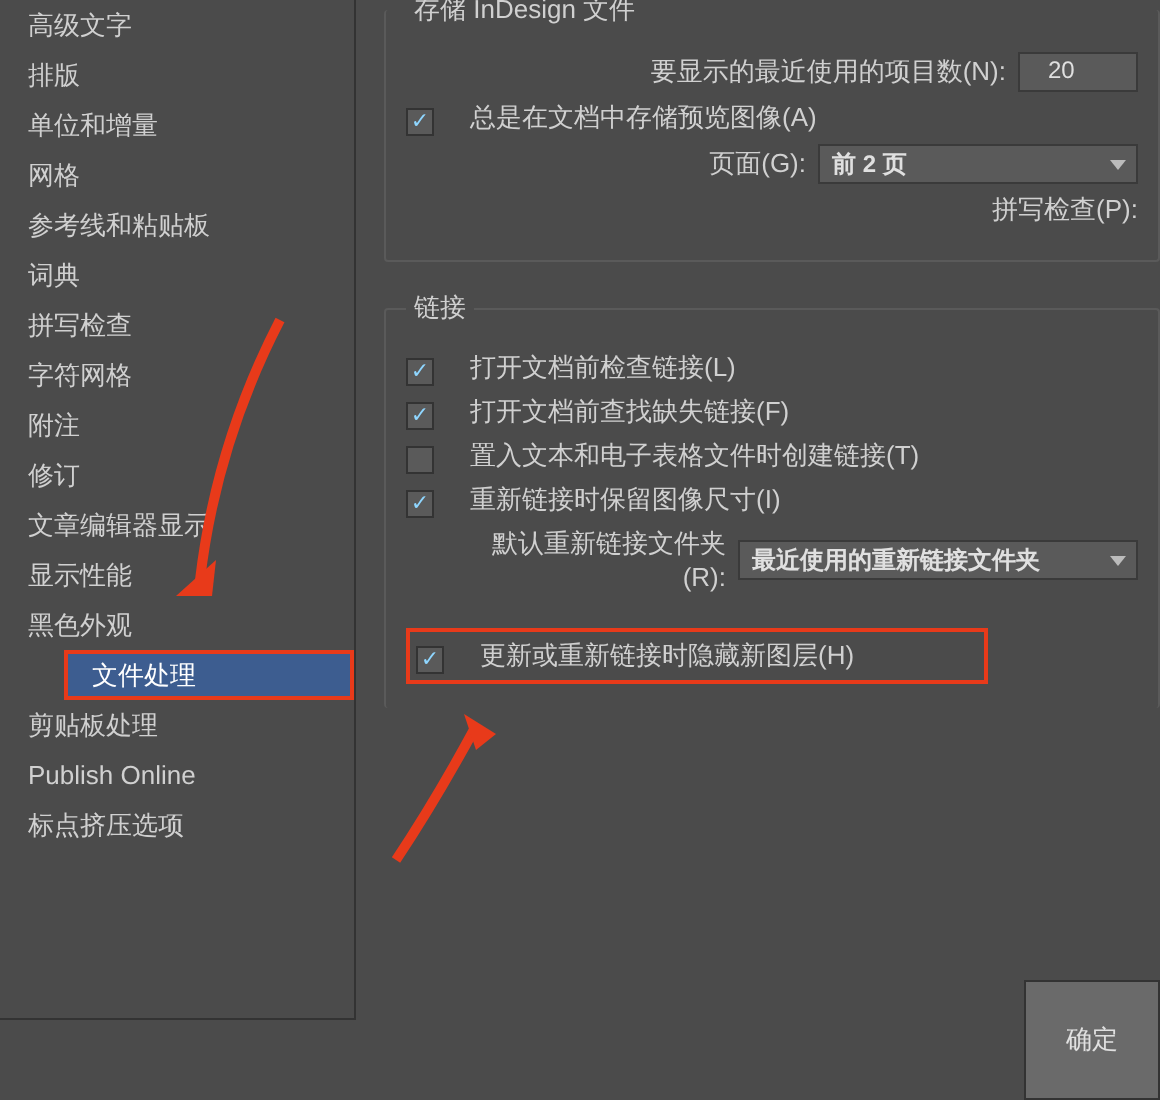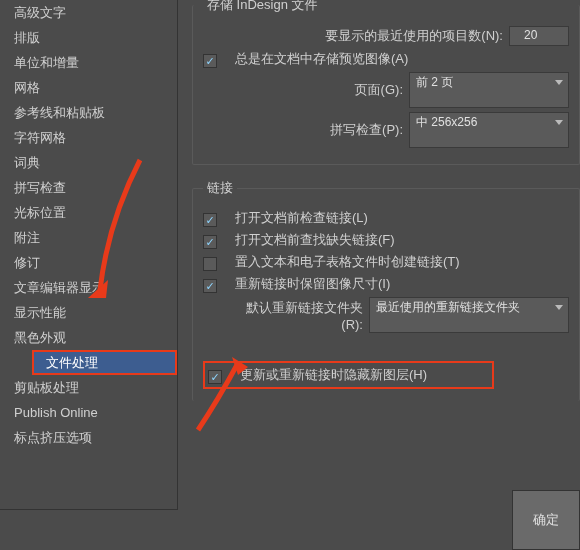--- a/index.html
+++ b/index.html
@@ -72,23 +72,24 @@
   font-size: 12px;
   height: 20px;
   width: 60px;
 }
 .select {
   background: #5a5a5a;
   border: 1px solid #3a3a3a;
   color: #e0e0e0;
   padding: 1px 18px 14px 6px;
   font-size: 12px;
-  height: 36px;
+  height: 20px;
   min-width: 120px;
   position: relative;
+  font-weight: bold;
 }
 .select::after {
   content: "";
   position: absolute;
   right: 5px;
   top: 7px;
   border-left: 4px solid transparent;
   border-right: 4px solid transparent;
   border-top: 5px solid #bbb;
 }
@@ -113,21 +114,21 @@
 .cb.checked::after {
   content: "✓";
   color: #8fd6ff;
   font-size: 11px;
   line-height: 1;
 }
 .highlight-box {
   border: 2px solid #e83a1a;
   padding: 3px 65px 3px 3px;
   display: inline-flex;
-  margin-top: 24px;
+  margin-top: 14px;
 }
 .select-row { padding-left: 22px; }
 .button-bar {
   position: absolute;
   right: 0;
   bottom: 0;
   display: flex;
   gap: 8px;
 }
 .btn {
@@ -146,24 +147,23 @@
 </head>
 <body>
 
 <div class="container">
   <div class="sidebar">
     <div class="sidebar-item">高级文字</div>
     <div class="sidebar-item">排版</div>
     <div class="sidebar-item">单位和增量</div>
     <div class="sidebar-item">网格</div>
     <div class="sidebar-item">参考线和粘贴板</div>
-    <div class="sidebar-item">字符网格</div>
     <div class="sidebar-item">词典</div>
     <div class="sidebar-item">拼写检查</div>
-    <div class="sidebar-item">光标位置</div>
+    <div class="sidebar-item">字符网格</div>
     <div class="sidebar-item">附注</div>
     <div class="sidebar-item">修订</div>
     <div class="sidebar-item">文章编辑器显示</div>
     <div class="sidebar-item">显示性能</div>
     <div class="sidebar-item">黑色外观</div>
     <div class="sidebar-item selected">文件处理</div>
     <div class="sidebar-item">剪贴板处理</div>
     <div class="sidebar-item">Publish Online</div>
     <div class="sidebar-item">标点挤压选项</div>
   </div>
@@ -181,21 +181,20 @@
           <span class="cb checked"></span>
           <span>总是在文档中存储预览图像(A)</span>
         </label>
       </div>
       <div class="row right">
         <span class="label">页面(G):</span>
         <div class="select" style="min-width:160px">前 2 页</div>
       </div>
       <div class="row right">
         <span class="label">拼写检查(P):</span>
-        <div class="select" style="min-width:160px">中 256x256</div>
       </div>
     </fieldset>
 
 
     <fieldset style="border-bottom:none;">
       <legend>链接</legend>
 
       <div class="row">
         <label class="checkbox">
           <span class="cb checked"></span>

